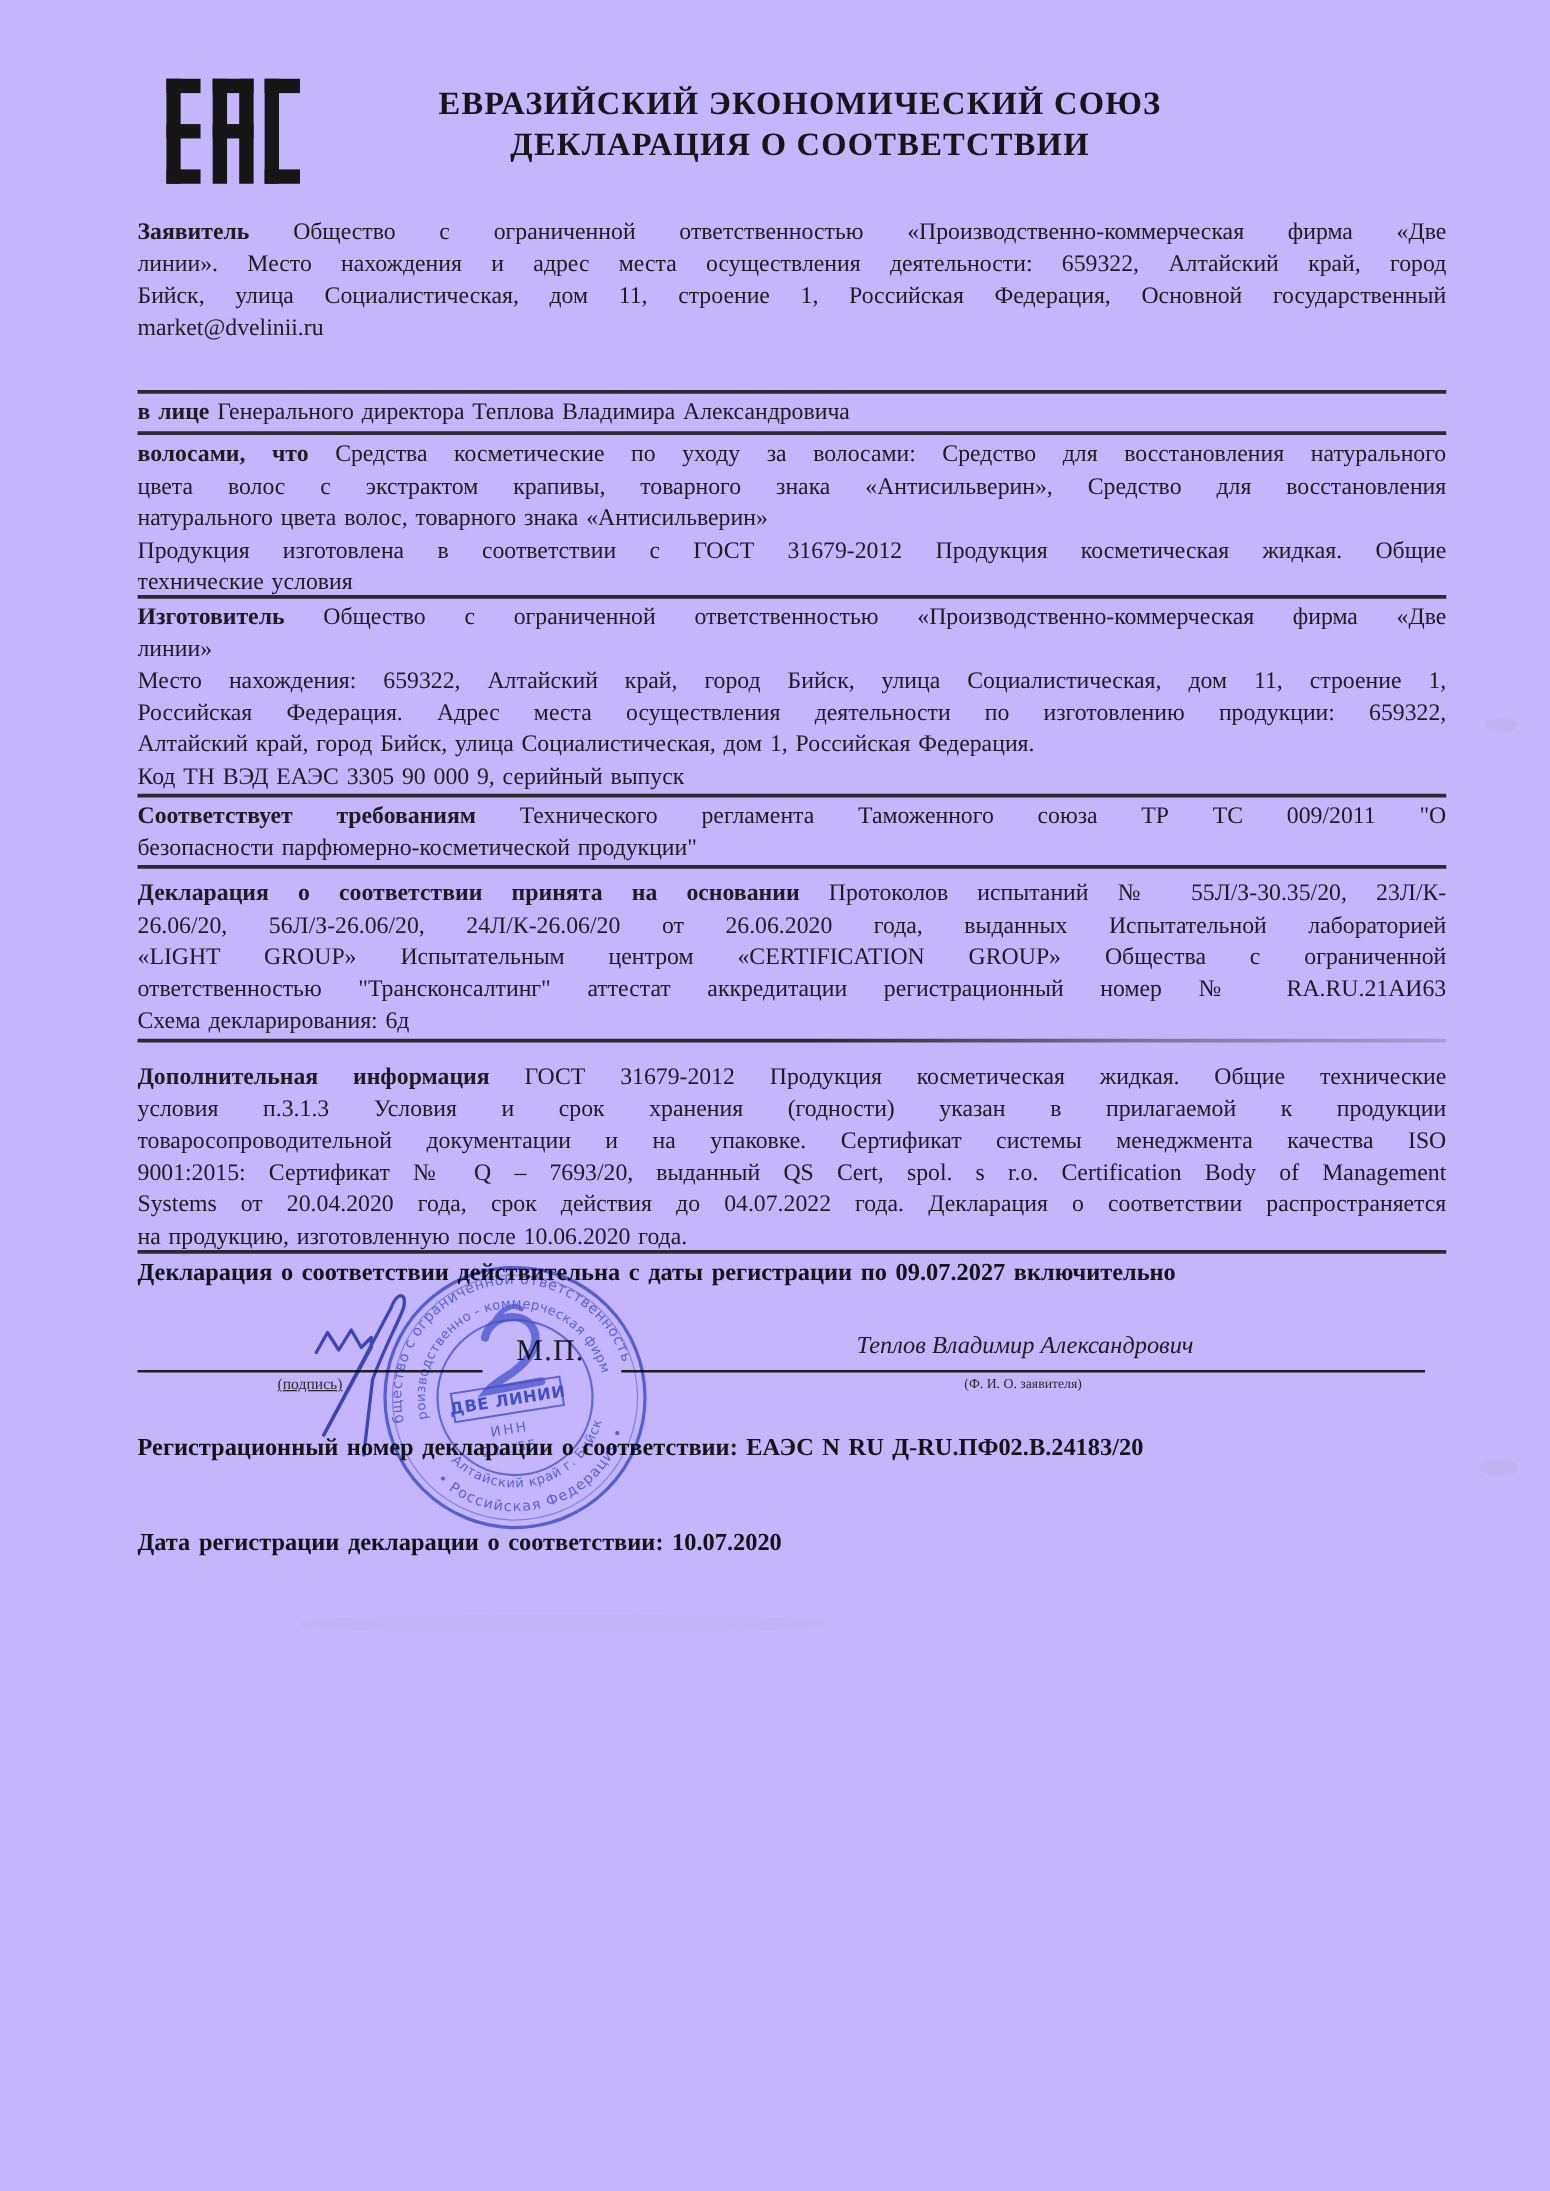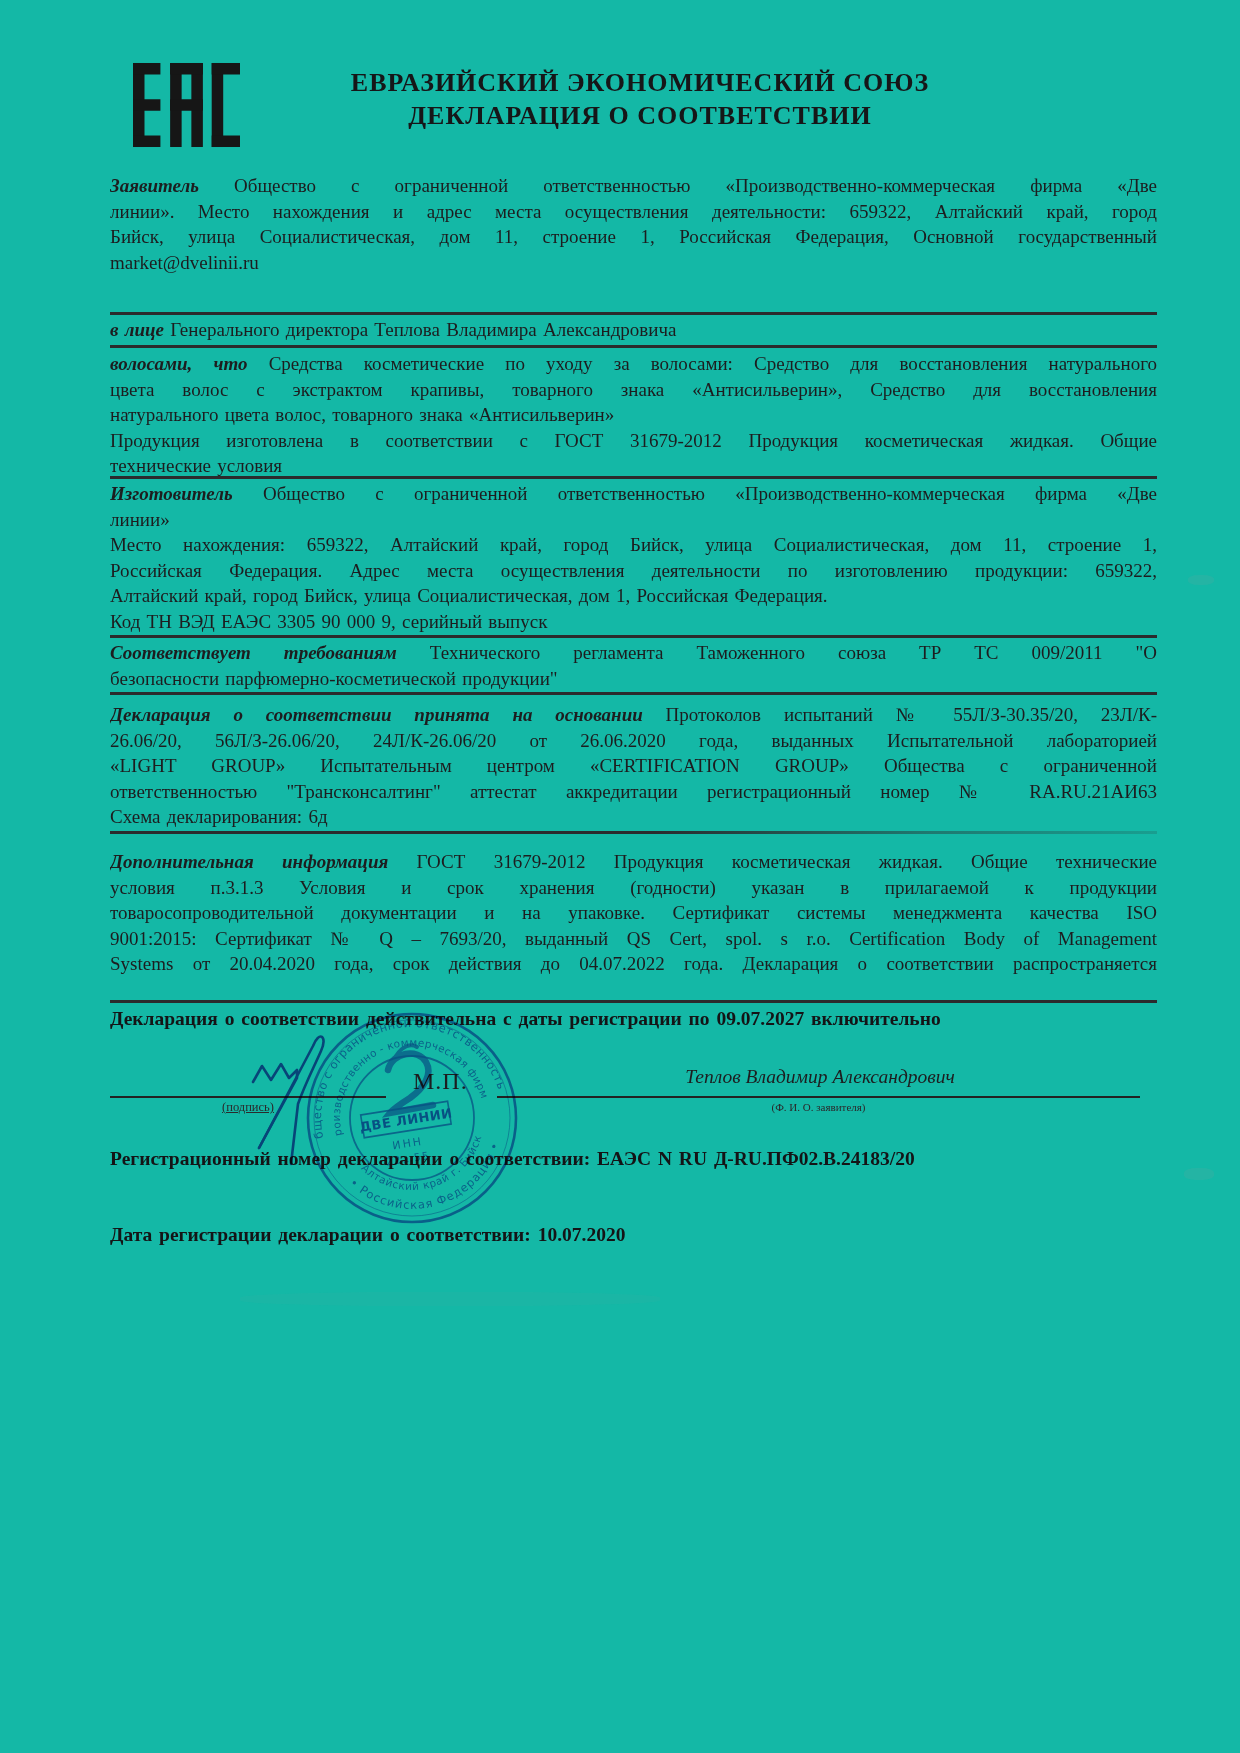--- a/index.html
+++ b/index.html
@@ -1,41 +1,41 @@
 <!DOCTYPE html>
 <html><head>
 <meta charset="utf-8">
 <style>
   html,body{margin:0;padding:0;background:#e8e8e8;}
   #page{
     position:relative;
     width:1240px;height:1753px;
     margin:0 auto;
-    background:#14b8a6;
+    background:#c4b5fd;
     font-family:"Liberation Serif","DejaVu Serif",serif;
     color:#1d1d1f;
     overflow:hidden;
   }
   
   #eac-logo{position:absolute;left:133px;top:57px;width:107px;height:96px;}
   #title{
     position:absolute;left:170px;top:66px;width:940px;
     text-align:center;font-weight:bold;font-size:26px;line-height:33px;
     letter-spacing:1px;color:#161618;
   }
   
   .blk{position:absolute;left:110px;width:1047px;}
   .ln{
     position:relative;height:25.5px;line-height:25.5px;
     font-size:19px;word-spacing:1.5px;
     white-space:nowrap;overflow:hidden;
   }
   .ln.j{white-space:normal;text-align:justify;}
   .ln.j::after{content:"";display:inline-block;width:100%;height:0;}
-  .lbl{font-weight:bold;font-style:italic;}
+  .lbl{font-weight:bold;}
   .rule{
     position:absolute;left:110px;width:1047px;height:2.6px;
     background:#2b2b2d;
   }
   .rule.fade{background:linear-gradient(90deg,#2b2b2d 0%,#2b2b2d 52%,rgba(43,43,45,.45) 78%,rgba(43,43,45,.18) 100%);}
   .boldline{
     position:absolute;left:110px;width:1060px;
     font-weight:bold;font-size:19.5px;line-height:26px;
     word-spacing:2px;white-space:nowrap;color:#141416;
   }
@@ -128,20 +128,21 @@
     <div class="ln"><span>Схема декларирования: 6д</span></div>
   </div>
   <div class="rule fade" style="top:831px"></div>
 
   <div class="blk" style="top:849px">
     <div class="ln j"><b class="lbl">Дополнительная информация</b> <span>ГОСТ 31679-2012 Продукция косметическая жидкая. Общие технические</span></div>
     <div class="ln j"><span>условия п.3.1.3 Условия и срок хранения (годности) указан в прилагаемой к продукции</span></div>
     <div class="ln j"><span>товаросопроводительной документации и на упаковке. Сертификат системы менеджмента качества ISO</span></div>
     <div class="ln j"><span>9001:2015: Сертификат № Q – 7693/20, выданный QS Cert, spol. s r.o. Certification Body of Management</span></div>
     <div class="ln j"><span>Systems от 20.04.2020 года, срок действия до 04.07.2022 года. Декларация о соответствии распространяется</span></div>
+    <div class="ln"><span>на продукцию, изготовленную после 10.06.2020 года.</span></div>
   </div>
   <div class="rule" style="top:1000px"></div>
 
   <div class="boldline" style="top:1006px">Декларация о соответствии действительна с даты регистрации по 09.07.2027 включительно</div>
 
   <div id="mp">М.П.</div>
   <div id="applicant-name">Теплов Владимир Александрович</div>
   <div id="sig-line-left"></div>
   <div id="sig-line-right"></div>
   <div id="podpis-label">(подпись)</div>

